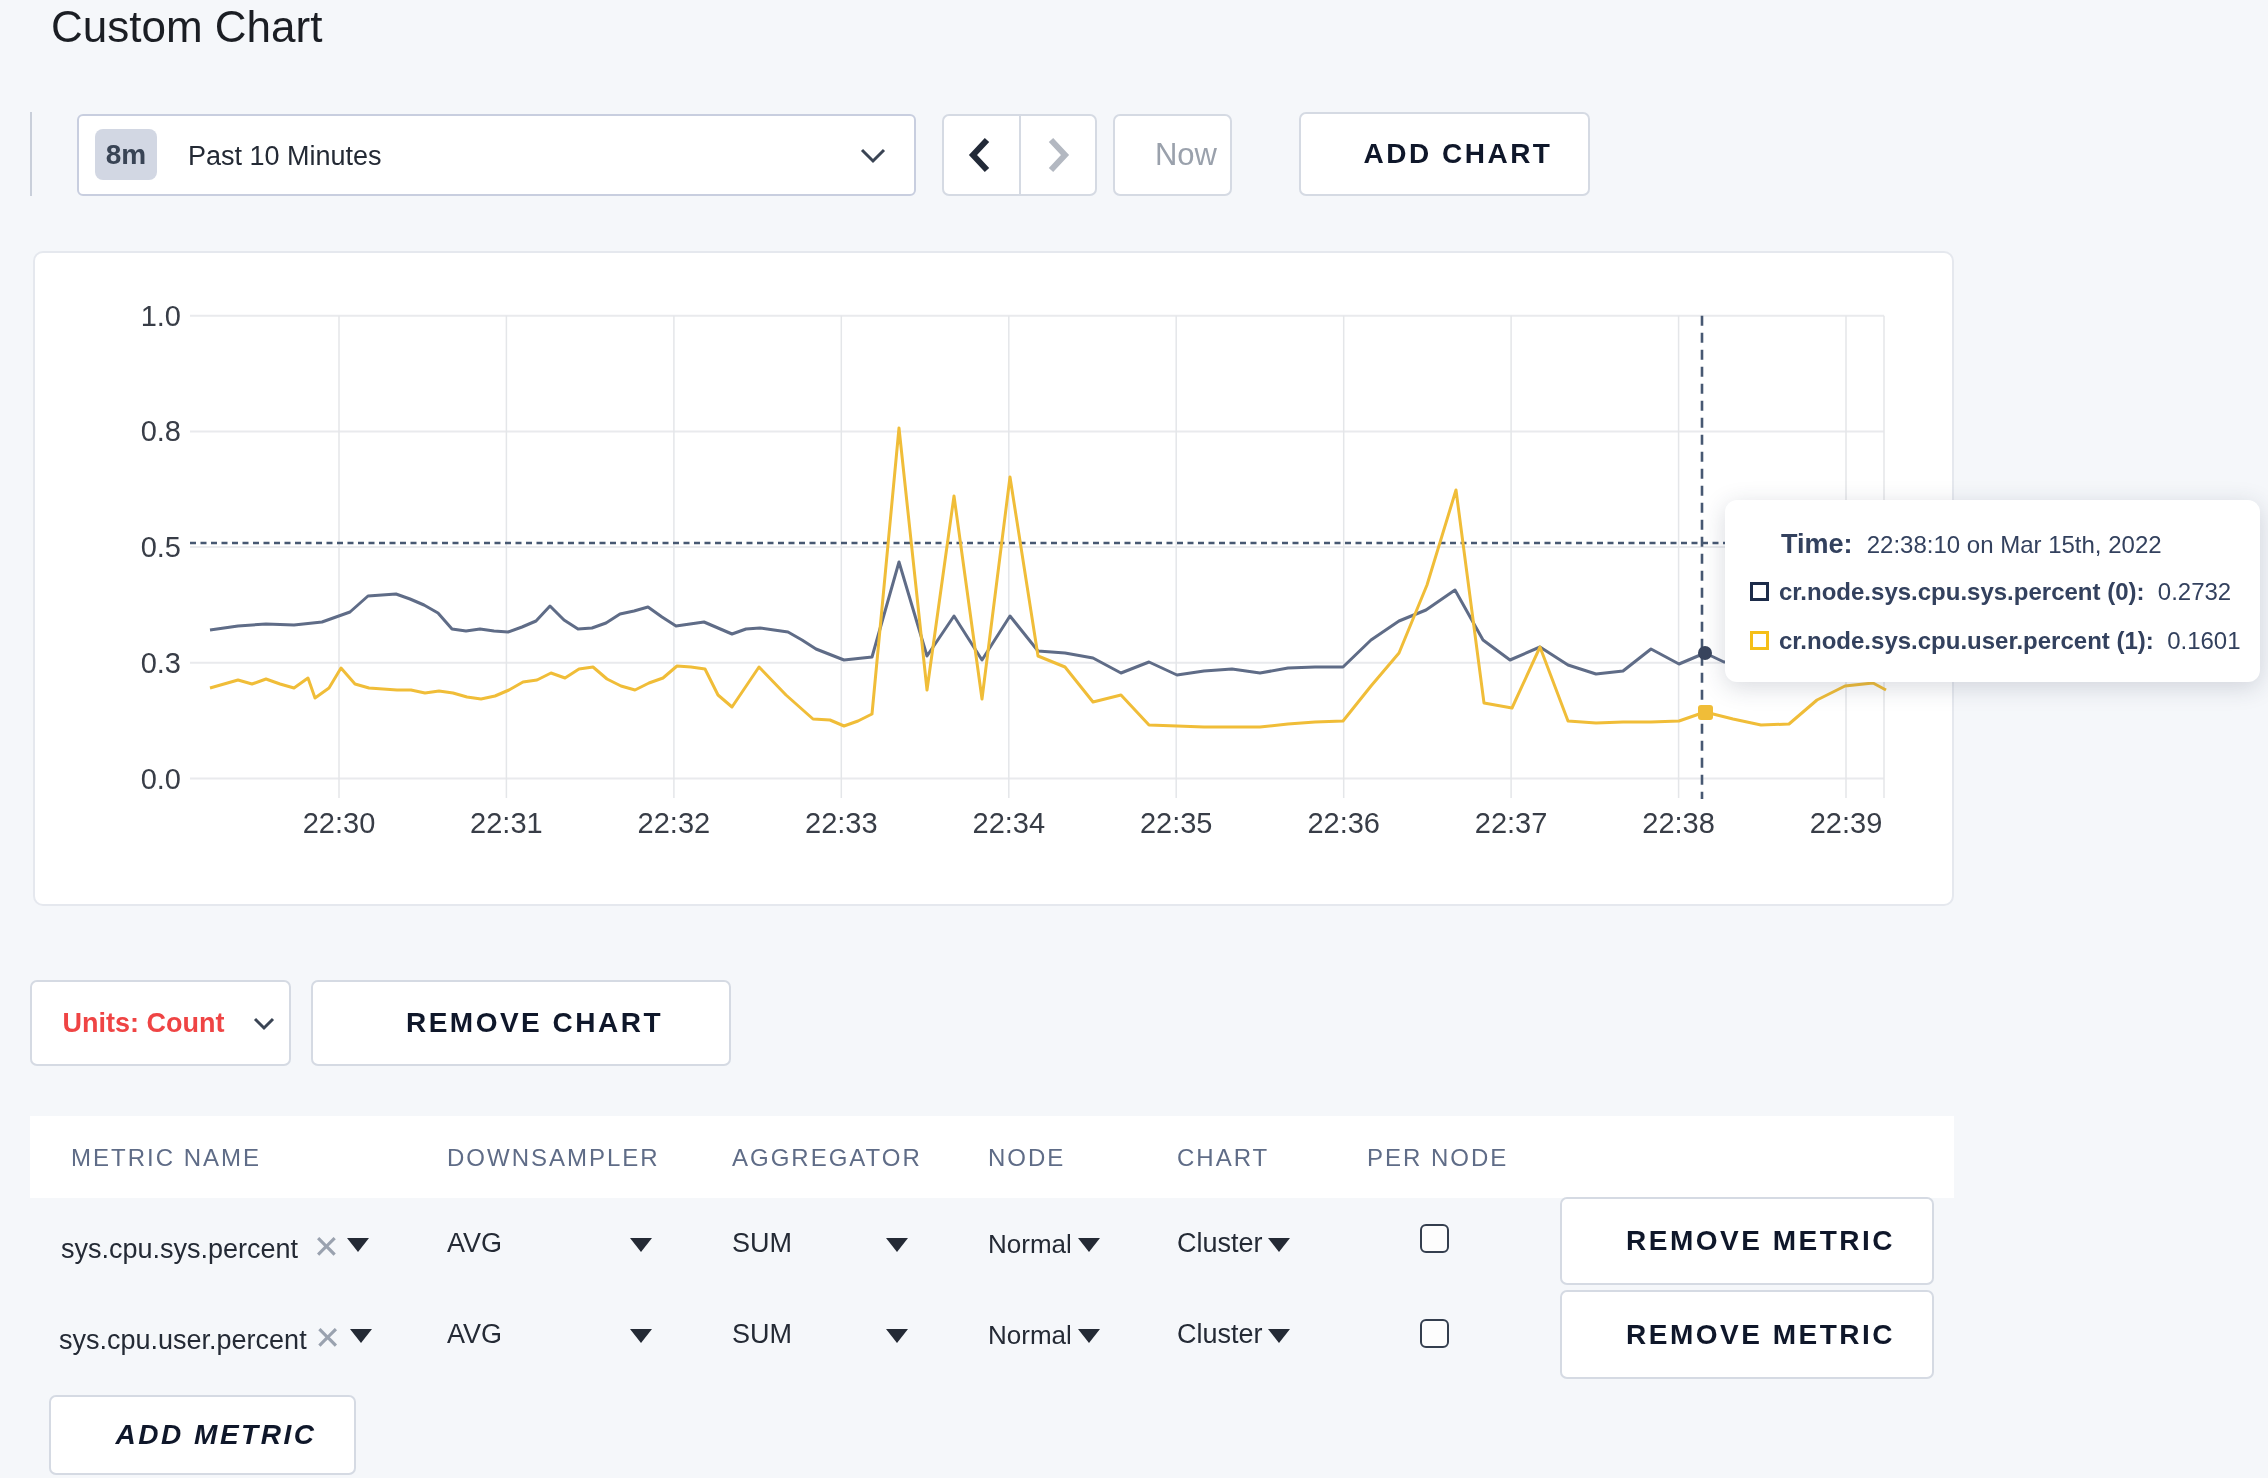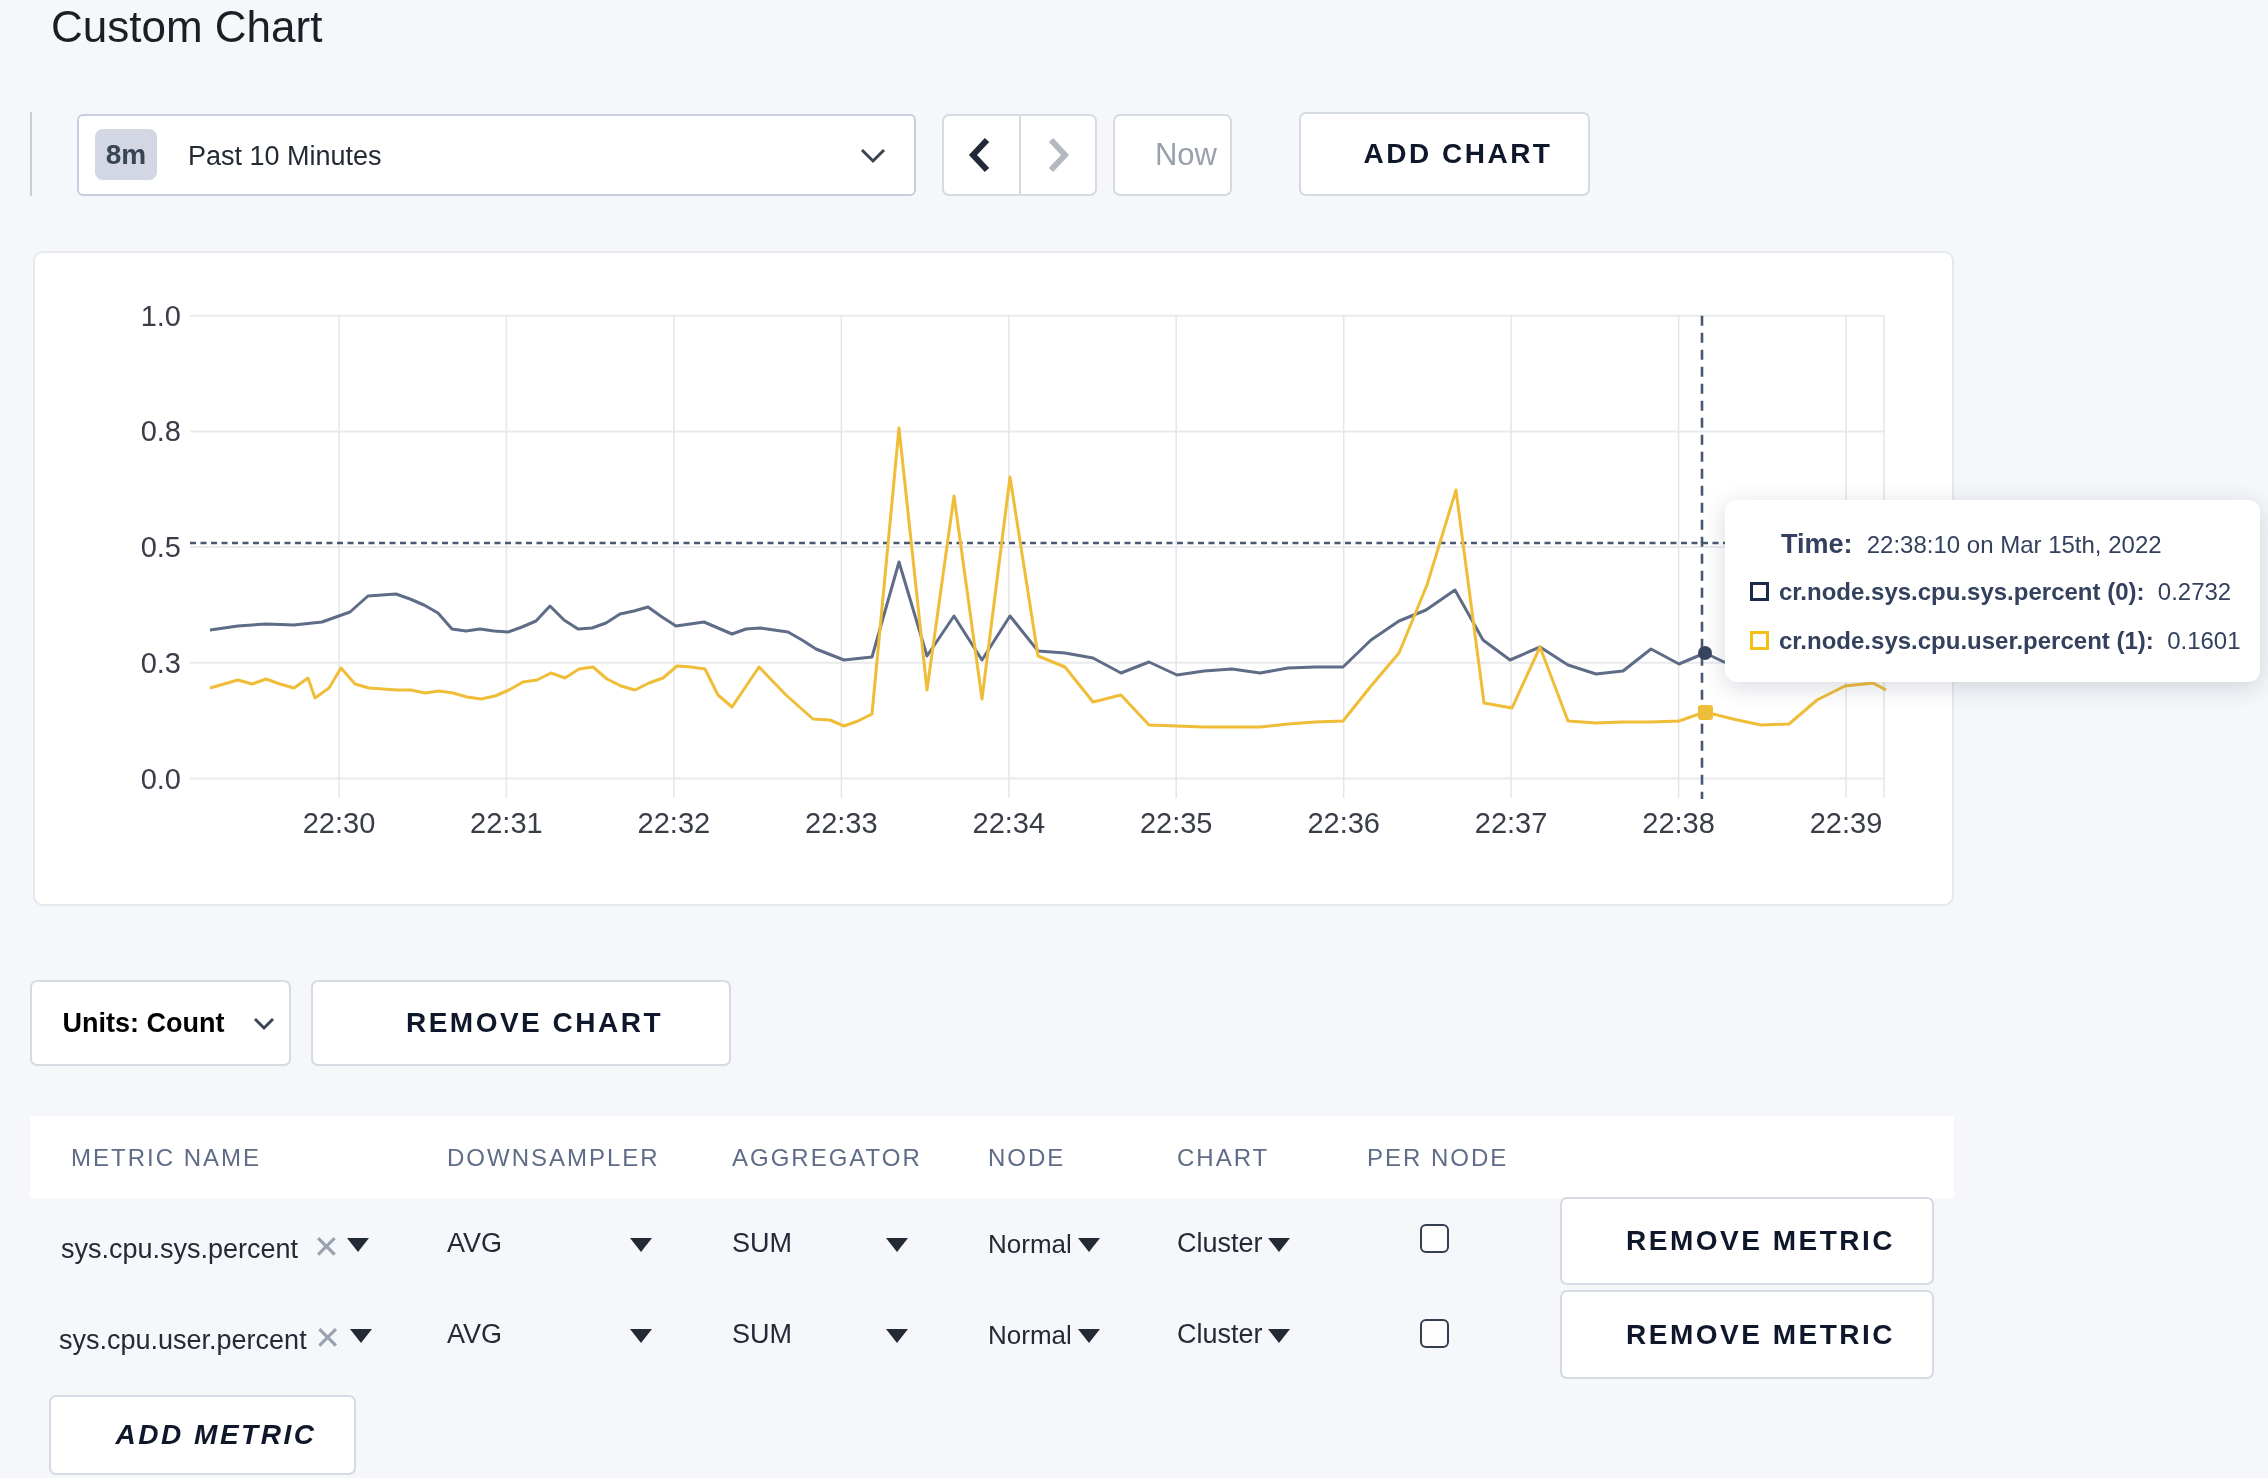--- a/index.html
+++ b/index.html
@@ -83,21 +83,21 @@
 </svg>
 
 <div class="abs" style="left:1725px;top:500px;width:535px;height:182px;background:#fff;border-radius:12px;box-shadow:0 5px 24px rgba(40,52,76,0.18);"></div>
 <div class="abs" style="left:1781px;top:529px;font-size:27px;font-weight:bold;color:#33415e;white-space:nowrap;">Time: <span style="font-weight:normal;font-size:24px;">&nbsp;22:38:10 on Mar 15th, 2022</span></div>
 <div class="abs" style="left:1750px;top:582px;width:19px;height:19px;border:3.5px solid #1c2b49;"></div>
 <div class="abs" style="left:1779px;top:578px;font-size:24px;font-weight:bold;color:#33415e;white-space:nowrap;">cr.node.sys.cpu.sys.percent (0): <span style="font-weight:normal;">&nbsp;0.2732</span></div>
 <div class="abs" style="left:1750px;top:631px;width:19px;height:19px;border:3.5px solid #f5bf17;"></div>
 <div class="abs" style="left:1779px;top:627px;font-size:24px;font-weight:bold;color:#33415e;white-space:nowrap;">cr.node.sys.cpu.user.percent (1): <span style="font-weight:normal;">&nbsp;0.1601</span></div>
 
 <div class="btn" style="left:30px;top:980px;width:261px;height:86px;padding-left:18px;">
-  <span style="font-size:27px;font-weight:bold;color:#000000;margin-right:28px;">Units: Count</span>
+  <span style="font-size:27px;font-weight:bold;color:#ef4444;margin-right:28px;">Units: Count</span>
   <svg width="24" height="24" viewBox="0 0 24 24">
       <path d="M3 8 L12 17 L21 8" fill="none" stroke="#3a4454" stroke-width="3"></path>
     </svg>
 </div>
 <div class="btn" style="left:311px;top:980px;width:420px;height:86px;">
     <span class="bluetxt">REMOVE CHART</span>
   </div>
 
 <div class="abs" style="left:30px;top:1116px;width:1924px;height:82px;background:#fff;"></div>
 <div class="hdr" style="left:71px;top:1144px;">METRIC NAME</div>

